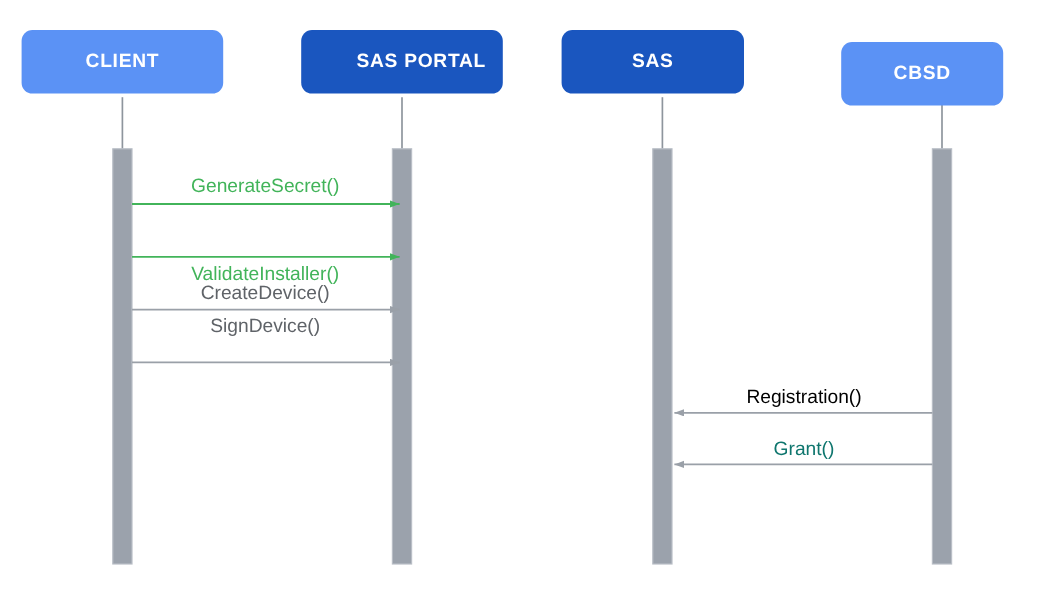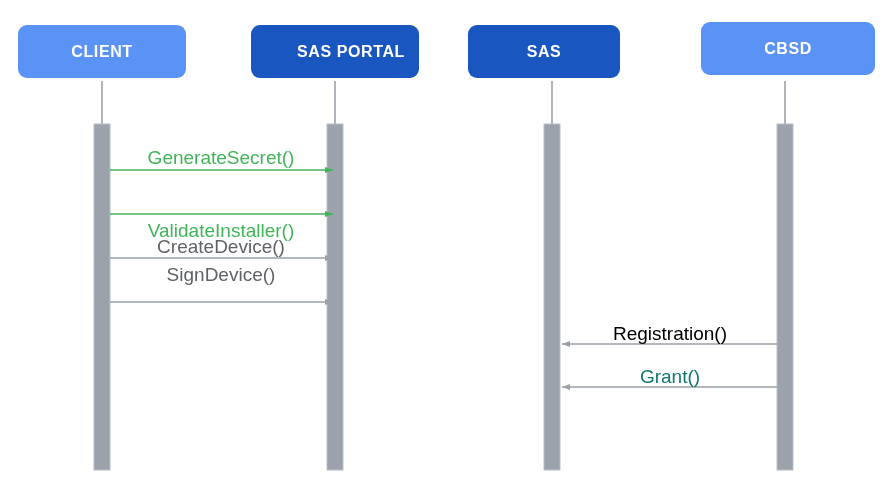--- a/index.html
+++ b/index.html
@@ -34,21 +34,21 @@
   }
   .actor-label {
     color: #ffffff;
     font-weight: bold;
     font-size: 16px;
     letter-spacing: 0.6px;
     white-space: nowrap;
   }
   .msg-label {
     position: absolute;
-    font-size: 19px;
+    font-size: 16px;
     white-space: nowrap;
     transform: translateX(-50%);
     text-align: center;
   }
 </style>
 </head>
 <body>
 
 <div id="canvas">
 
@@ -86,21 +86,21 @@
   <div id="actor-boxes">
       <div class="actor-box" style="left: 18px; top: 25px; width: 168px; height: 53px; background: rgb(91, 146, 245);">
         <span class="actor-label">CLIENT</span>
       </div>
       <div class="actor-box" style="left: 251px; top: 25px; width: 168px; height: 53px; background: rgb(26, 86, 191); padding-left: 32px;">
         <span class="actor-label">SAS PORTAL</span>
       </div>
       <div class="actor-box" style="left: 468px; top: 25px; width: 152px; height: 53px; background: rgb(26, 86, 191);">
         <span class="actor-label">SAS</span>
       </div>
-      <div class="actor-box" style="left: 701px; top: 22px; width: 174px; height: 53px; background: rgb(91, 146, 245);">
+      <div class="actor-box" style="left: 701px; top: 35px; width: 135px; height: 53px; background: rgb(91, 146, 245);">
         <span class="actor-label">CBSD</span>
       </div>
     </div>
   <div id="message-labels">
       <div class="msg-label" style="left: 221px; top: 147px; color: rgb(66, 180, 90);">GenerateSecret()</div>
       <div class="msg-label" style="left: 221px; top: 192px; color: rgb(66, 180, 90); margin-top: 28px;">ValidateInstaller()</div>
       <div class="msg-label" style="left: 221px; top: 236px; color: rgb(95, 99, 104);">CreateDevice()</div>
       <div class="msg-label" style="left: 221px; top: 264px; color: rgb(95, 99, 104);">SignDevice()</div>
       <div class="msg-label" style="left: 670px; top: 323px; color: #000000;">Registration()</div>
       <div class="msg-label" style="left: 670px; top: 366px; color: #0f766e;">Grant()</div>

